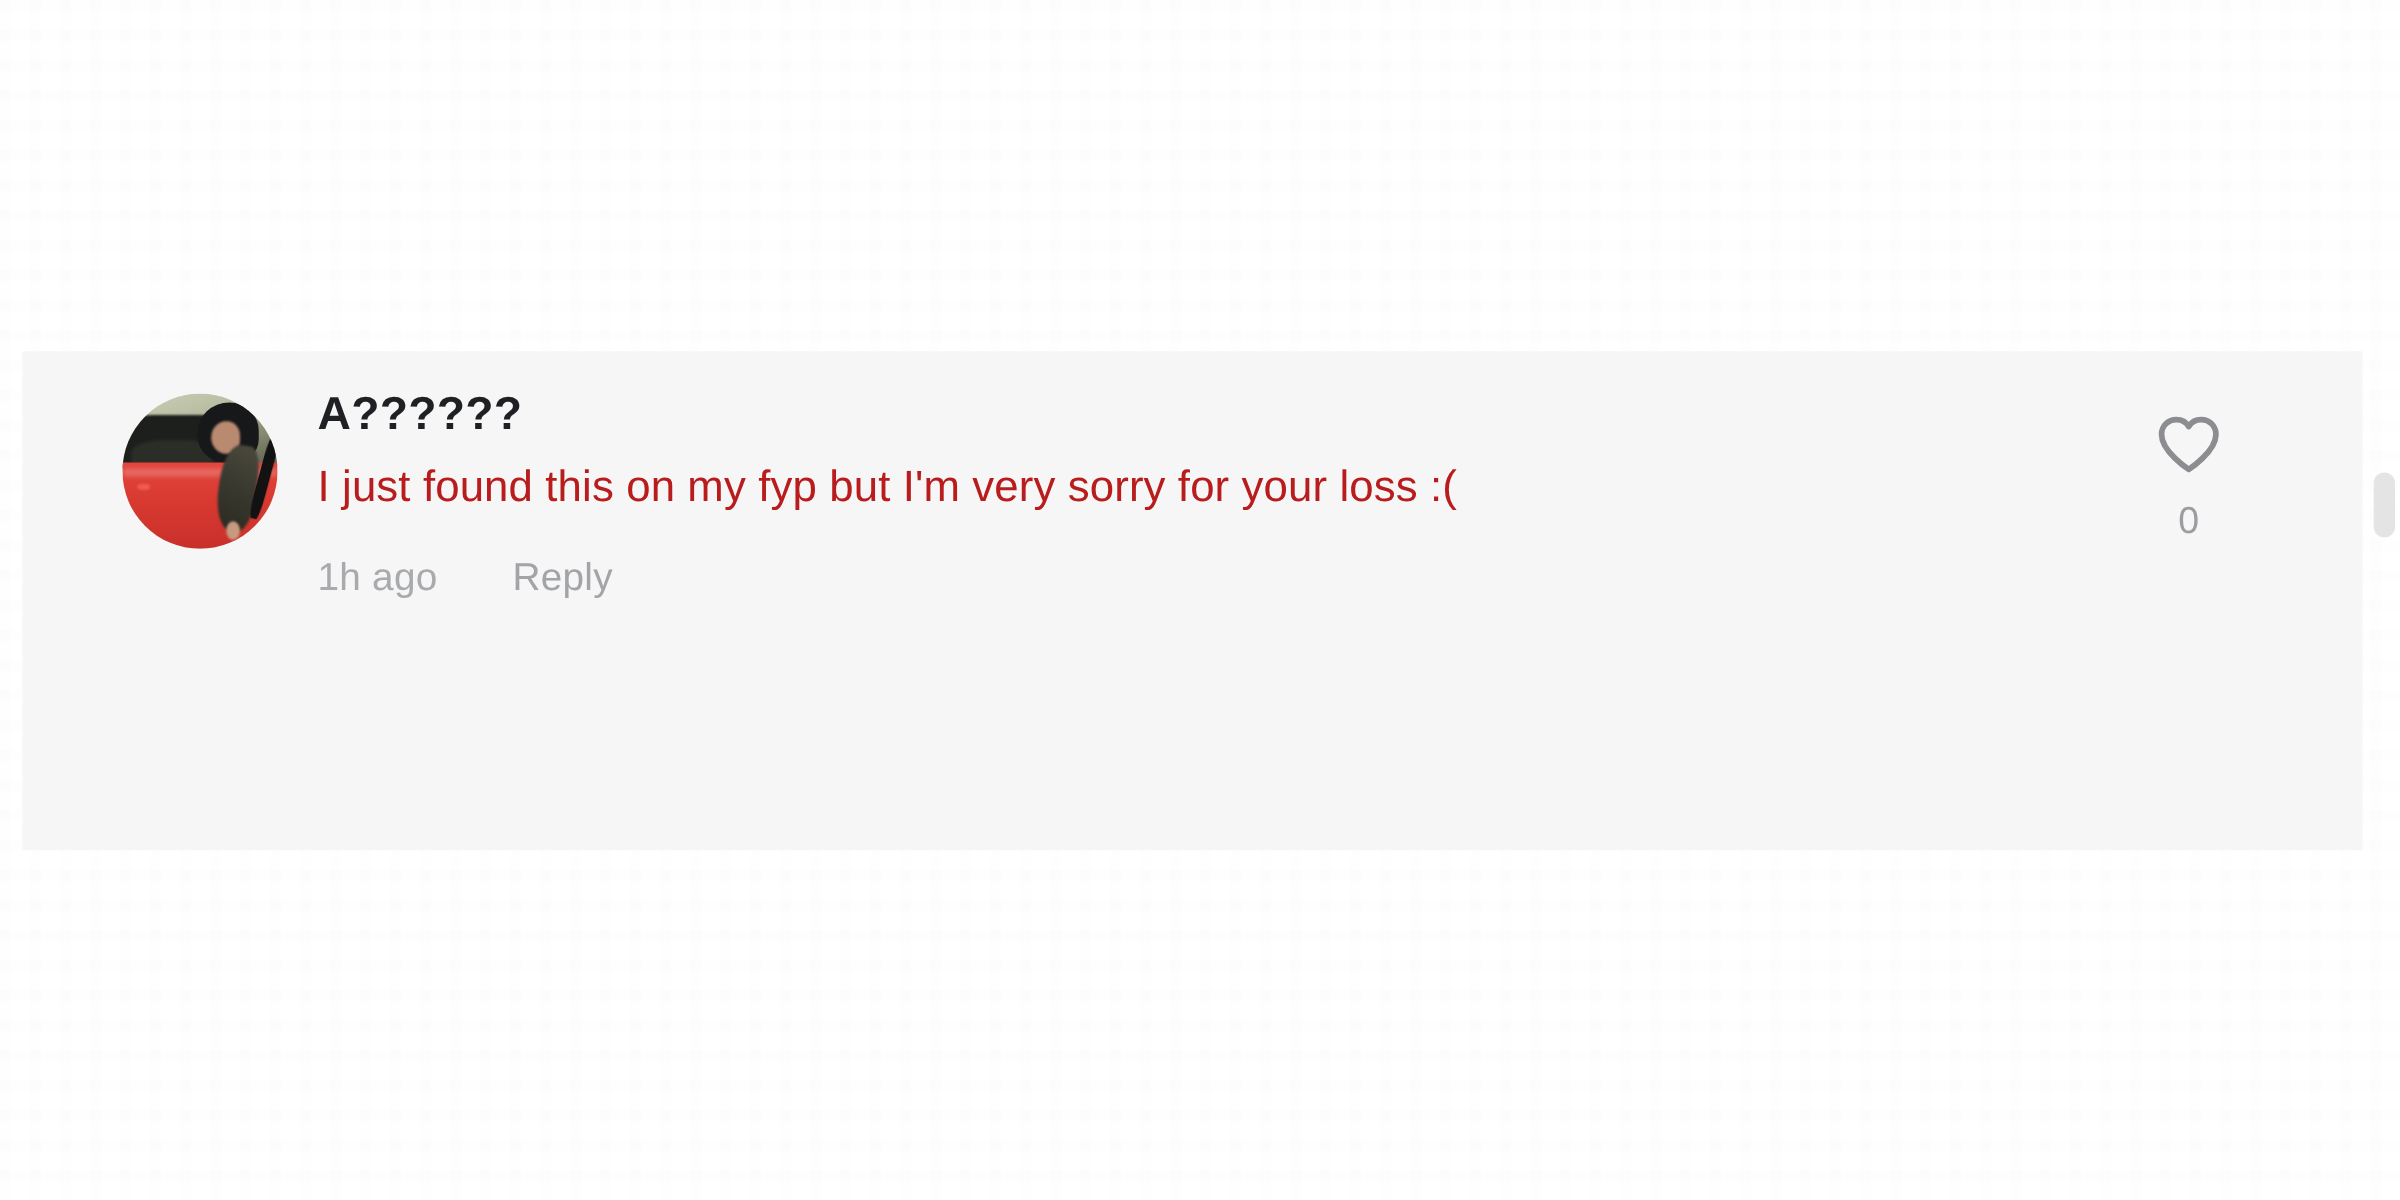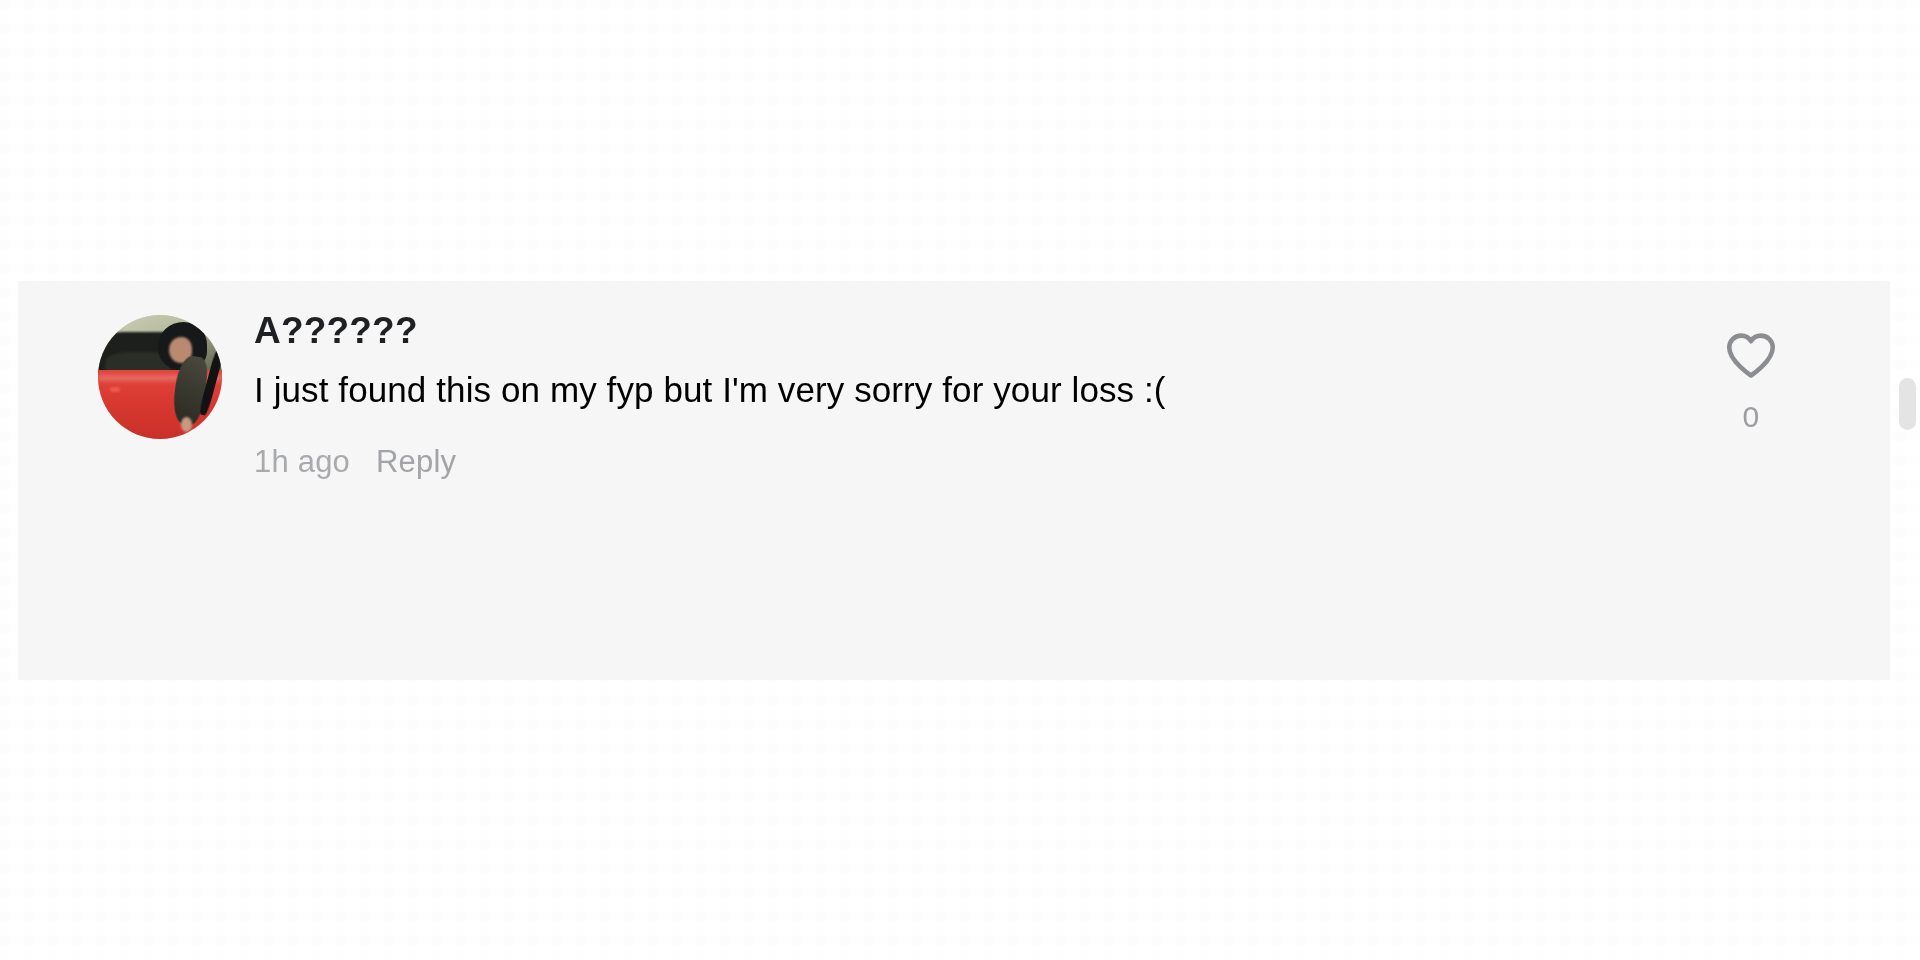--- a/index.html
+++ b/index.html
@@ -161,32 +161,32 @@
     color: #1f2023;
     letter-spacing: 0.2px;
     line-height: 1.2;
     margin: 0 0 6px 0;
     white-space: nowrap;
   }
 
   .comment-text {
     font-size: 35px;
     font-weight: 400;
-    color: #000000;
+    color: #b91c1c;
     line-height: 1.78;
     margin: 0;
     max-width: 1045px;
     letter-spacing: 0.1px;
   }
 
   .meta-row {
     margin-top: 22px;
     display: flex;
     align-items: center;
-    gap: 26px;
+    gap: 60px;
   }
   .meta-time {
     font-size: 31px;
     color: #a8aaad;
     letter-spacing: 0.2px;
   }
   .meta-reply {
     font-size: 31px;
     color: #a2a4a8;
     letter-spacing: 0.2px;

